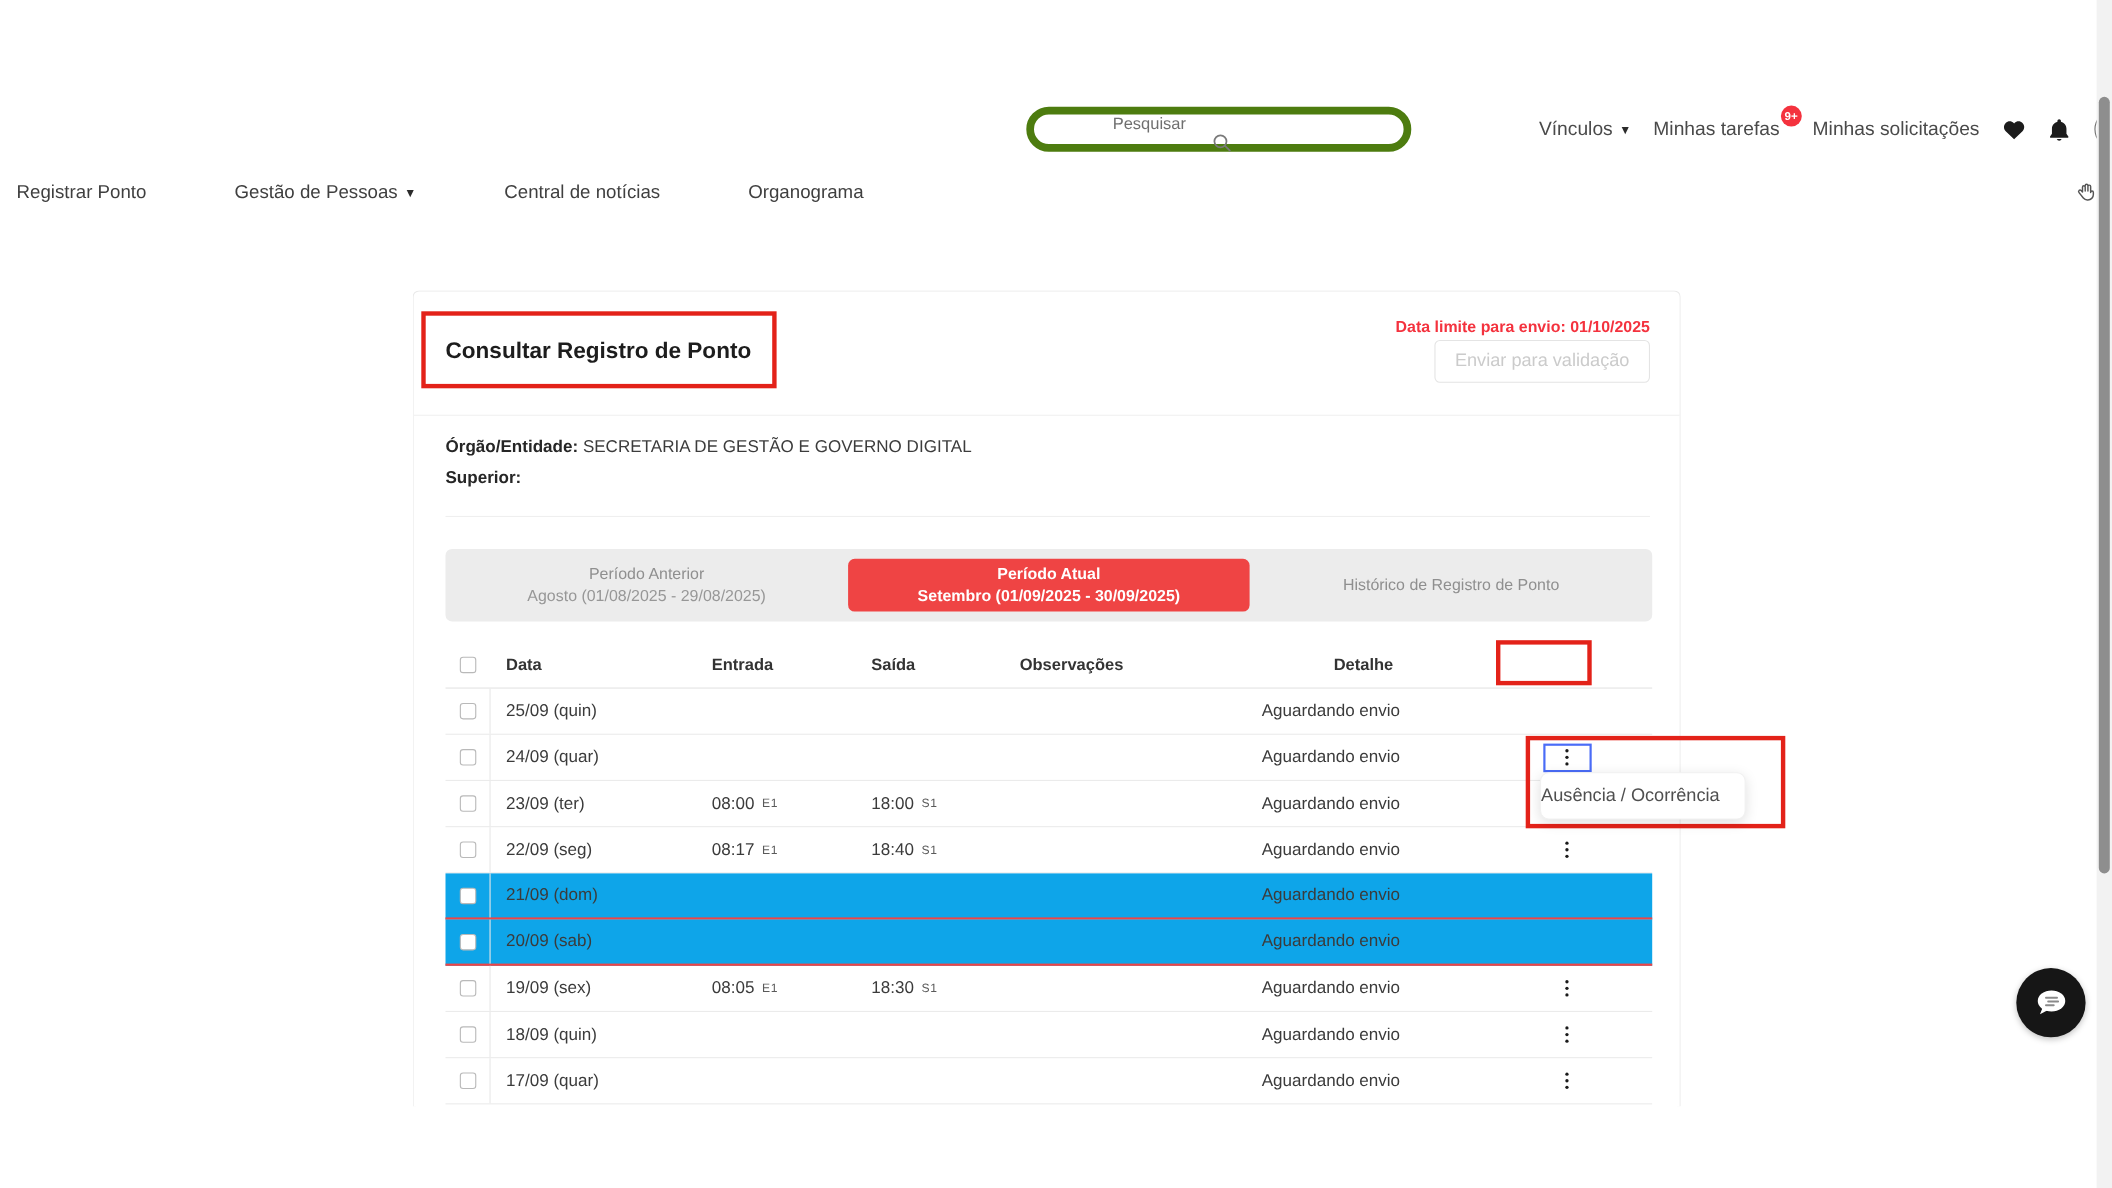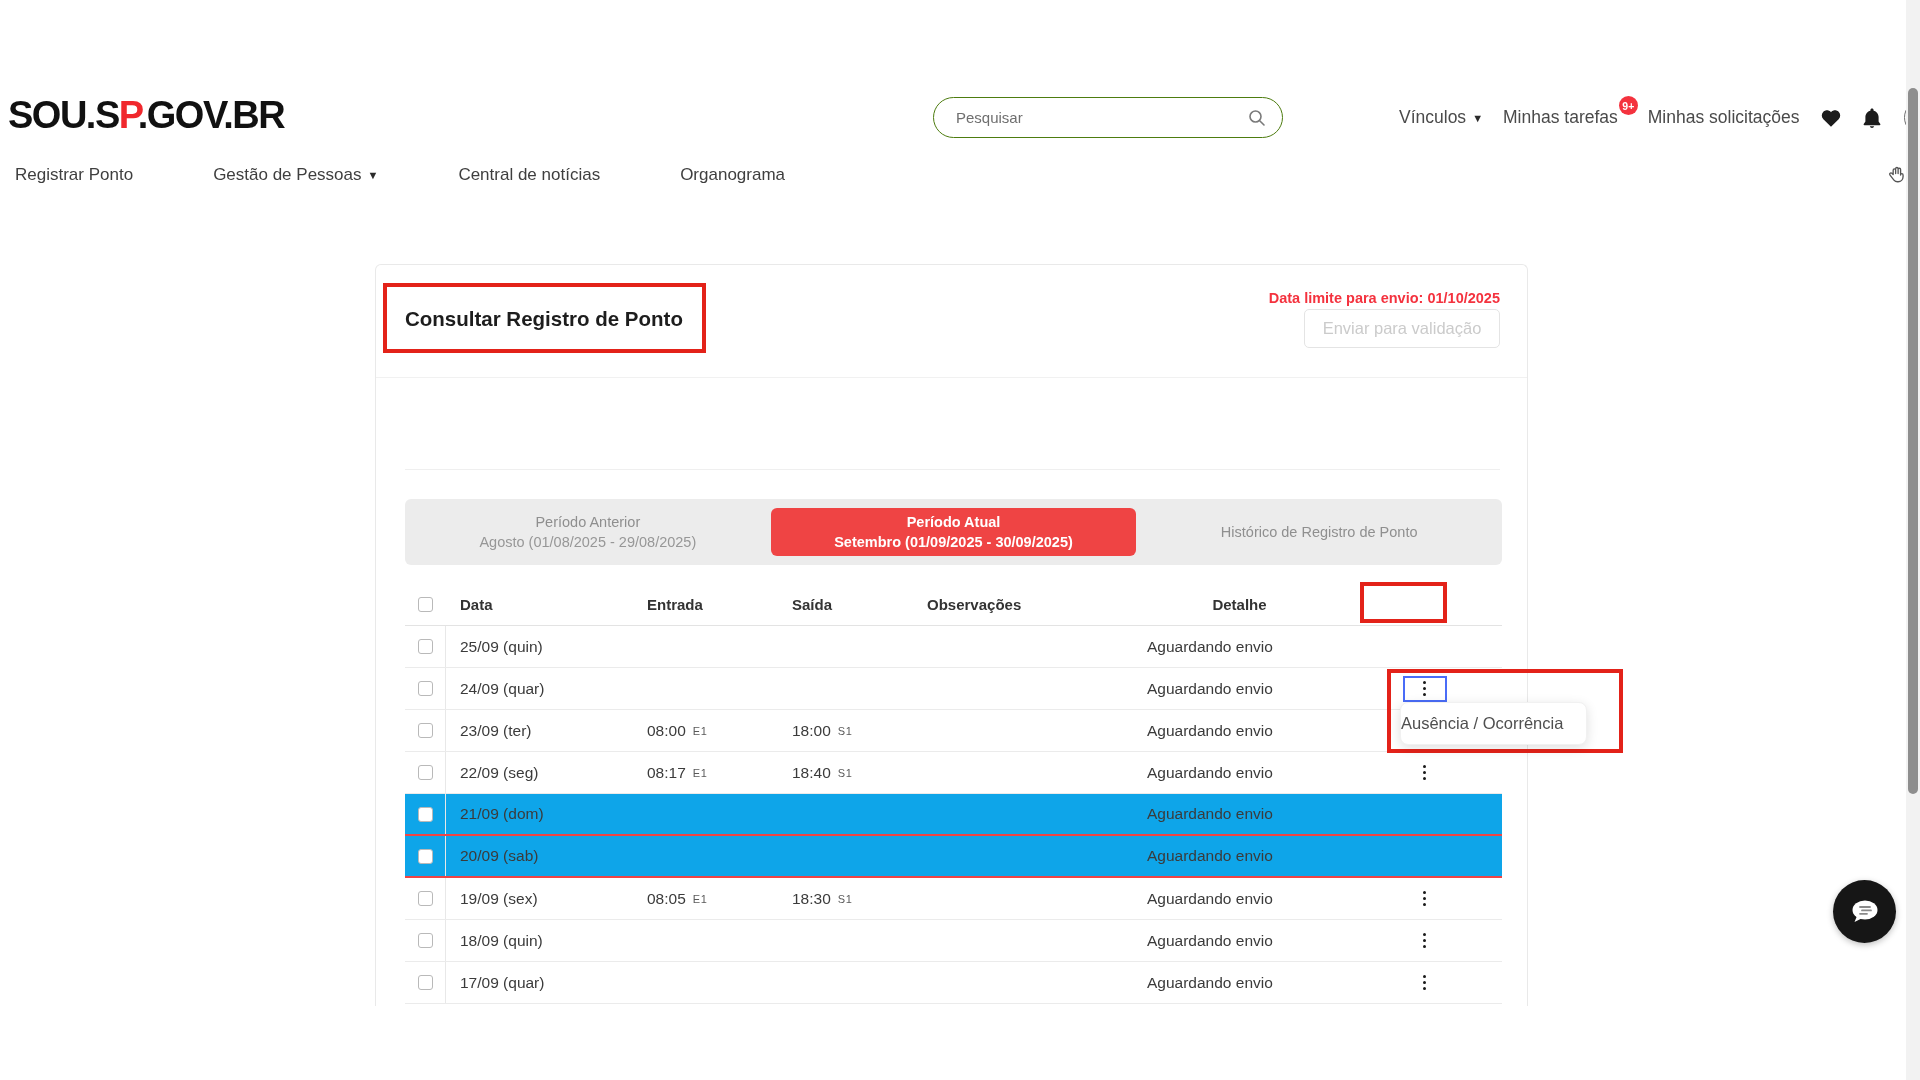--- a/index.html
+++ b/index.html
@@ -4,21 +4,21 @@
 <style>
   * { margin:0; padding:0; box-sizing:border-box; }
   html,body { background:#fff; }
   body { font-family:"Liberation Sans","DejaVu Sans",sans-serif; color:#3d3d3d; }
   .page { position:relative; width:1920px; height:1080px; background:#fff; overflow:hidden; }
 
   
   .logo { position:absolute; left:8px; top:94px; font-size:38px; font-weight:800; letter-spacing:-1.5px; color:#111; white-space:nowrap; }
   .logo .p-red { color:#f0282d; }
 
-  .search { position:absolute; left:933px; top:97px; width:350px; height:41px; border:1px solid #4d7c0f; border-radius:21px; display:flex; align-items:center; padding:0 16px 0 22px; background:#fff; }
+  .search { position:absolute; left:933px; top:97px; width:350px; height:41px; border:7px solid #4d7c0f; border-radius:21px; display:flex; align-items:center; padding:0 16px 0 22px; background:#fff;flex-direction:column; }
   .search input { border:none; outline:none; flex:1; font-size:15px; font-family:inherit; color:#444; background:transparent; }
   .search input::placeholder { color:#6f6f6f; }
   .search svg { flex:none; }
 
   .hdr-right { position:absolute; left:1399px; top:97px; height:41px; display:flex; align-items:center; font-size:17.5px; color:#4a4a4a; }
   .hdr-link { white-space:nowrap; cursor:pointer; }
   .caret { display:inline-block; font-size:11px; color:#2b2b2b; margin-left:6px; transform:translateY(-1px); }
   .tarefas-wrap { position:relative; margin-left:20px; margin-right:30px; }
   .badge { position:absolute; top:-11px; right:-20px; width:19px; height:19px; border-radius:50%; background:#f4323e; color:#fff; font-size:10.5px; font-weight:700; display:flex; align-items:center; justify-content:center; }
   .icon-btn { margin-left:20px; display:flex; align-items:center; cursor:pointer; }
@@ -76,21 +76,20 @@
   
   .chat-fab { position:absolute; left:1833px; top:880px; width:63px; height:63px; border-radius:50%; background:#161616; display:flex; align-items:center; justify-content:center; cursor:pointer; box-shadow:0 2px 6px rgba(0,0,0,.25); }
   .sb-track { position:absolute; left:1906px; top:0; width:14px; height:1080px; background:#f2f2f2; }
   .sb-thumb { position:absolute; left:1908px; top:88px; width:10px; height:706px; background:#8e8e8e; border-radius:5px; }
 </style>
 </head>
 <body>
 
 <div class="page">
 
-  <div class="logo"><span>SOU.</span><span>S</span><span class="p-red">P</span><span>.GOV.BR</span></div>
 
   <div class="search">
     <input type="text" placeholder="Pesquisar" style="">
     <svg width="18" height="18" viewBox="0 0 18 18">
         <circle cx="7.5" cy="7.5" r="5.5" fill="none" stroke="#7a7a7a" stroke-width="1.6"></circle>
         <line x1="11.7" y1="11.7" x2="16" y2="16" stroke="#7a7a7a" stroke-width="1.6" stroke-linecap="round"></line>
       </svg>
   </div>
 
   <div class="hdr-right">
@@ -124,20 +123,24 @@
       </svg>
     <span>Libras</span>
   </div>
 
   <div class="card">
     <div class="card-title">Consultar Registro de Ponto</div>
     <div class="deadline">Data limite para envio: 01/10/2025</div>
     <button class="btn-submit" disabled="">Enviar para validação</button>
     <div class="div1"></div>
 
+    <div class="org-block">
+      <div><b>Órgão/Entidade:</b> <span>SECRETARIA DE GESTÃO E GOVERNO DIGITAL</span></div>
+      <div><b>Superior:</b></div>
+    </div>
     <div class="div2"></div>
 
     <div class="tabs">
       <div class="tab">
         <span class="l1">Período Anterior</span>
         <span class="l2">Agosto (01/08/2025 - 29/08/2025)</span>
       </div>
       <div class="tab active">
         <span class="l1">Período Atual</span>
         <span class="l2">Setembro (01/09/2025 - 30/09/2025)</span>

